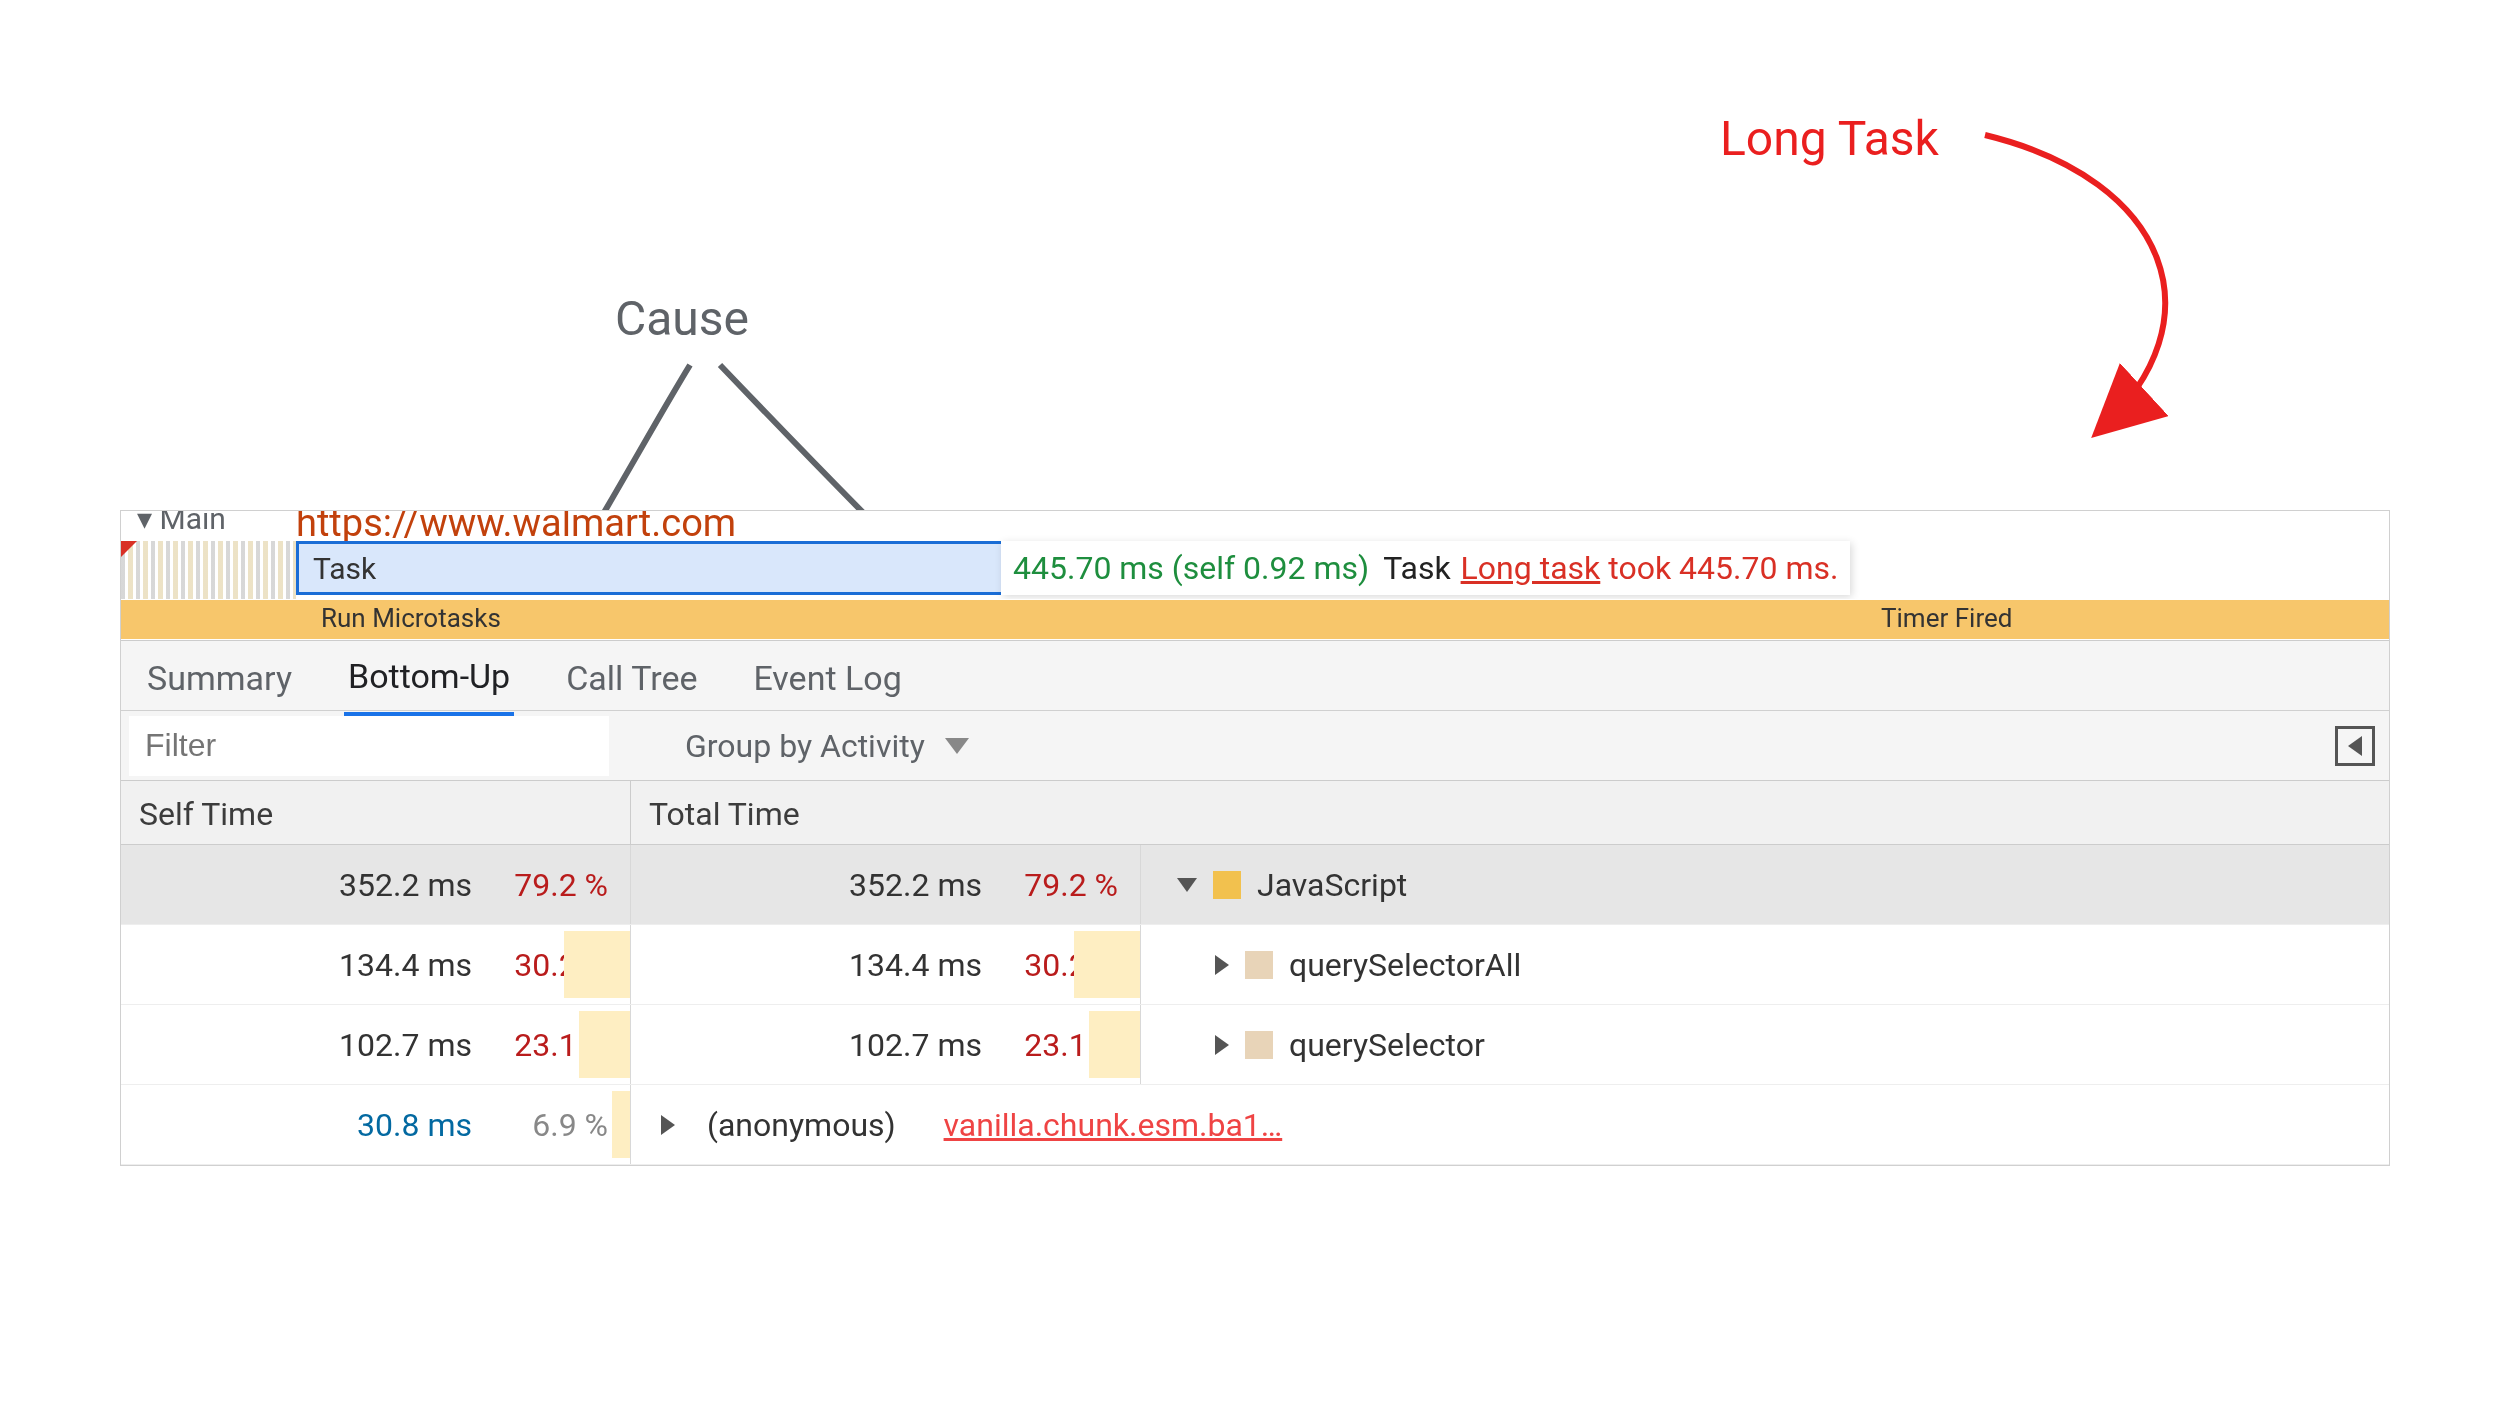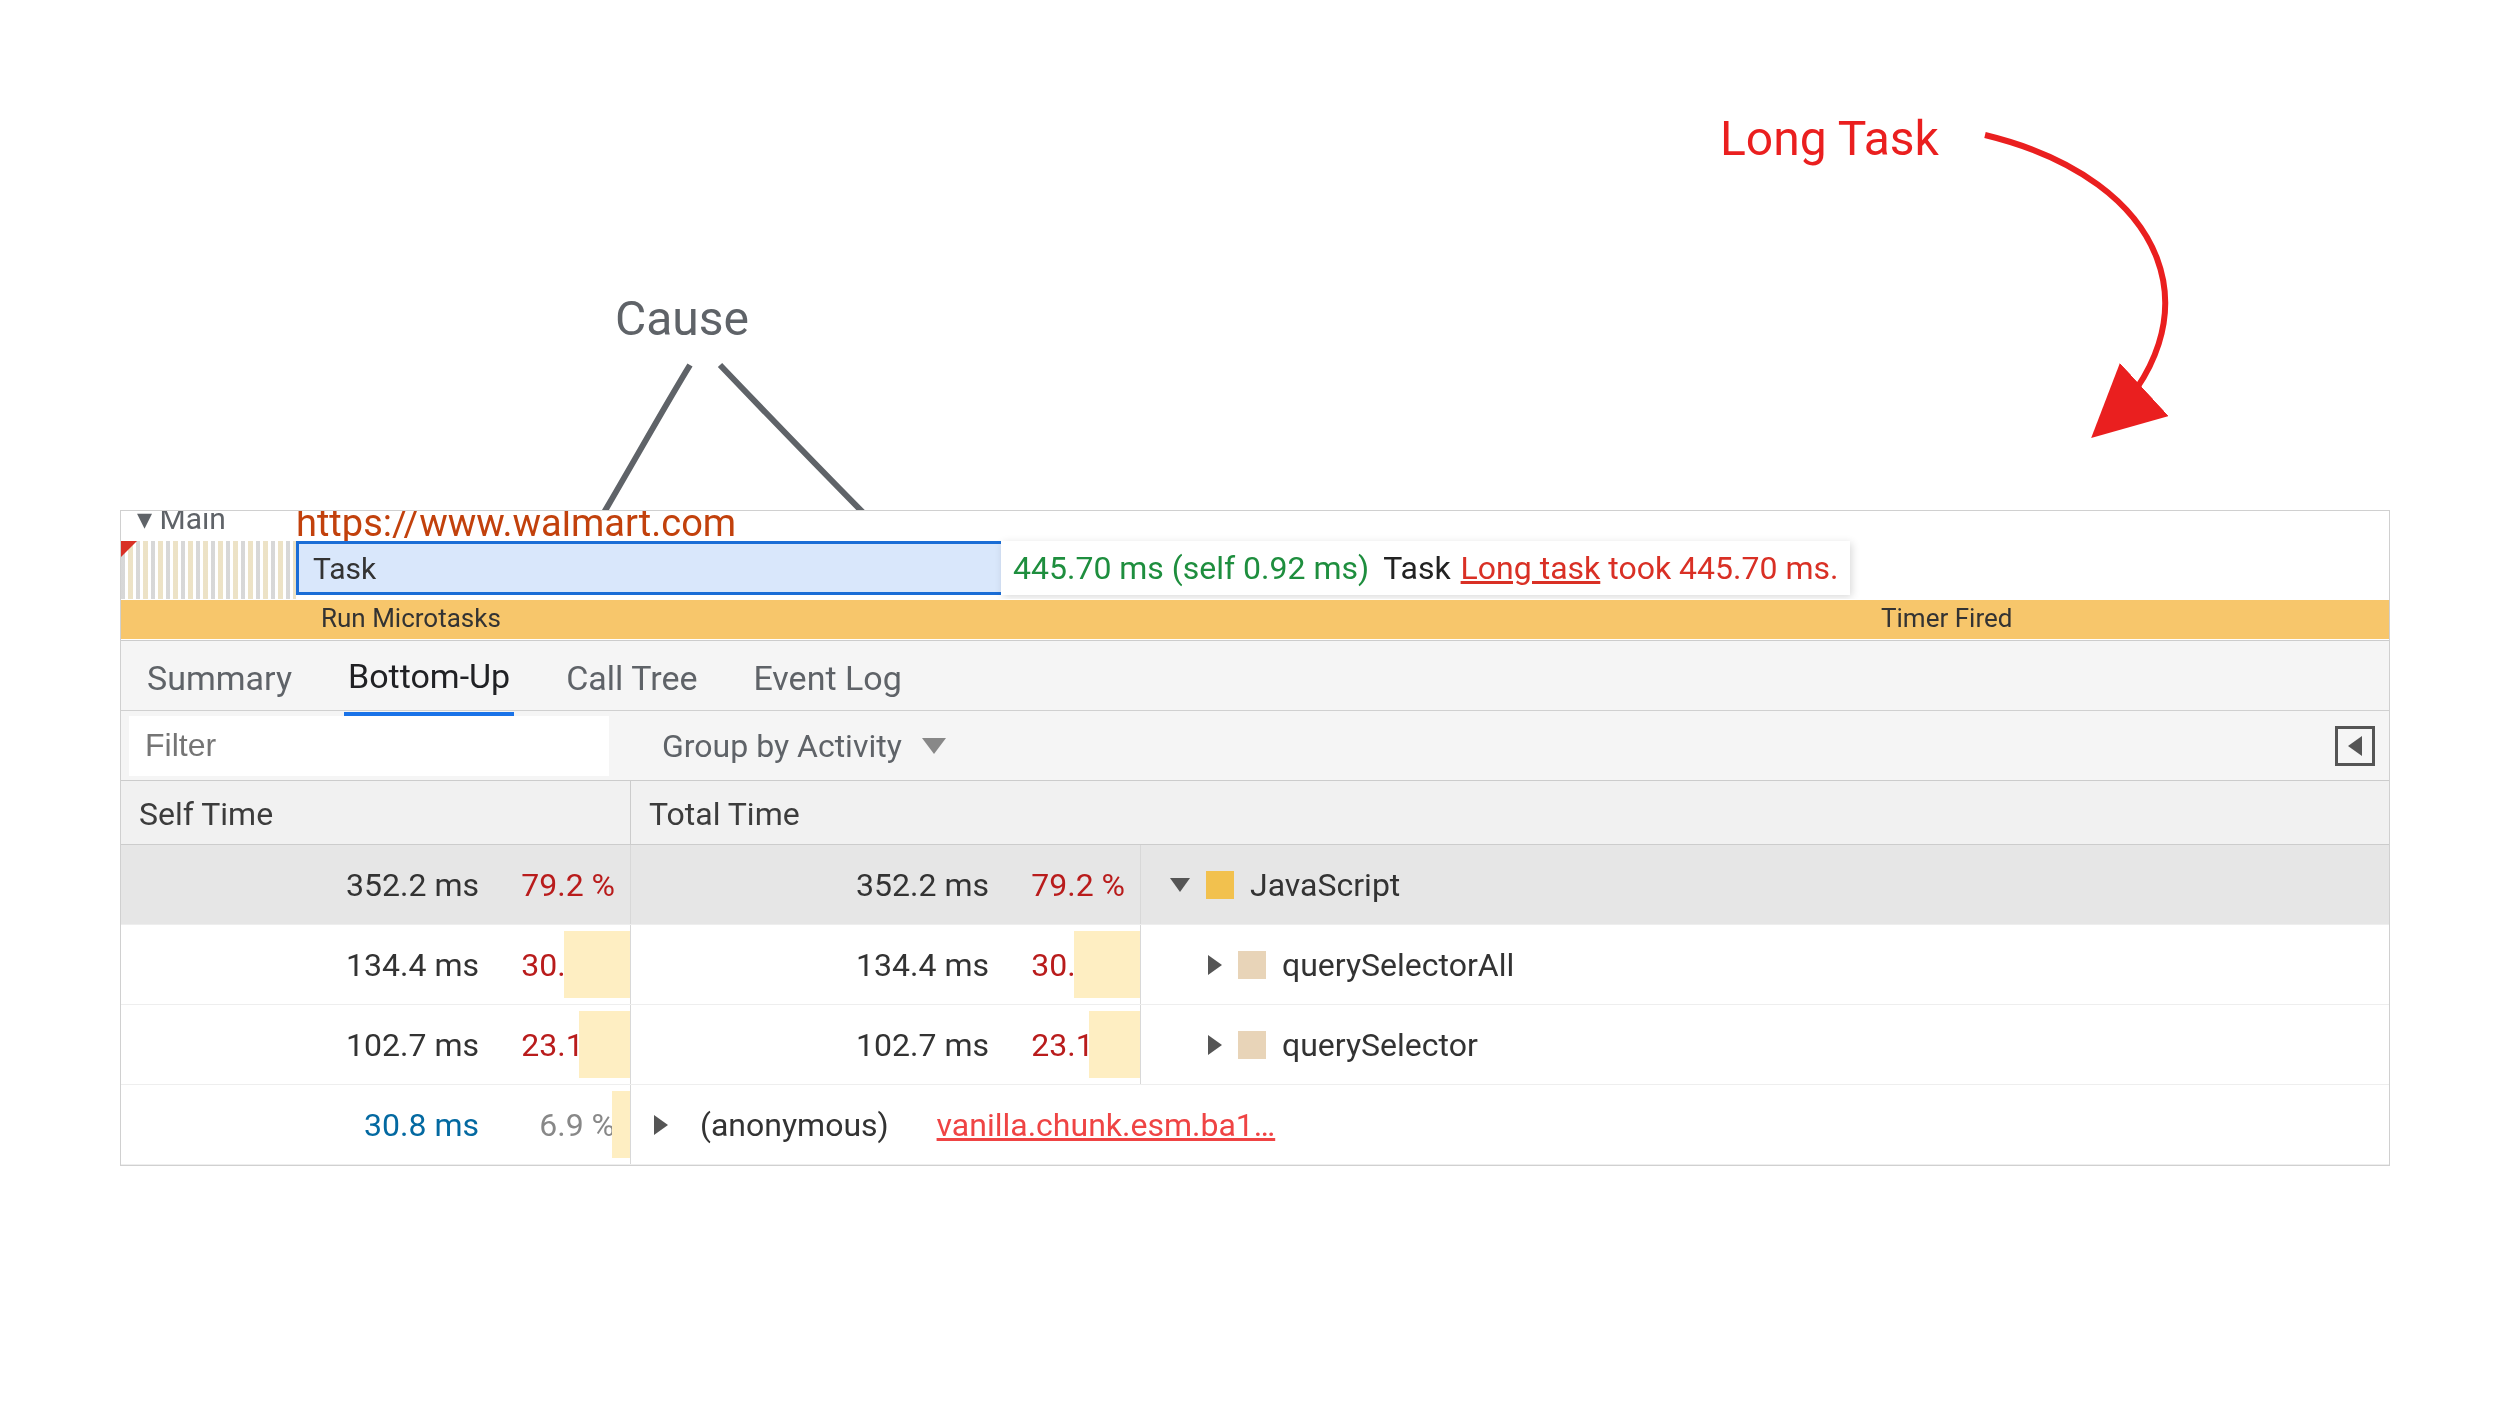--- a/index.html
+++ b/index.html
@@ -122,21 +122,21 @@
     height: 60px;
     margin: 0 20px 0 8px;
     padding: 0 16px;
     font-size: 32px;
     color: #5f6368;
     border: none;
     background: #fff;
   }
   .groupby {
     display: flex; align-items: center; gap: 20px;
-    margin-left: 33px;
+    margin-left: 56px;
   }
   .tri-down {
     width: 0; height: 0;
     border-left: 12px solid transparent;
     border-right: 12px solid transparent;
     border-top: 16px solid #888;
     display: inline-block;
   }
   .heavy-icon {
     margin-left: auto; margin-right: 14px; width: 40px; height: 40px;
@@ -160,21 +160,21 @@
   .trow {
     display: grid;
     grid-template-columns: 510px 510px 1fr;
     height: 80px;
     border-bottom: 1px solid #eee;
     font-size: 32px;
   }
   .trow.sel { background: #e6e6e6; }
   .cell {
     display: flex; align-items: center;
-    padding: 0 7px;
+    padding: 0 14px;
     border-right: 1px solid #d8d8d8;
     position: relative;
   }
   .cell:last-child { border-right: none; }
   .time-cell { justify-content: flex-end; gap: 14px; }
   .ms { color: #333; min-width: 170px; text-align: right; }
   .ms.grey { color: #0369a1; }
   .pct {
     min-width: 130px; text-align: right;
     padding: 4px 8px;

